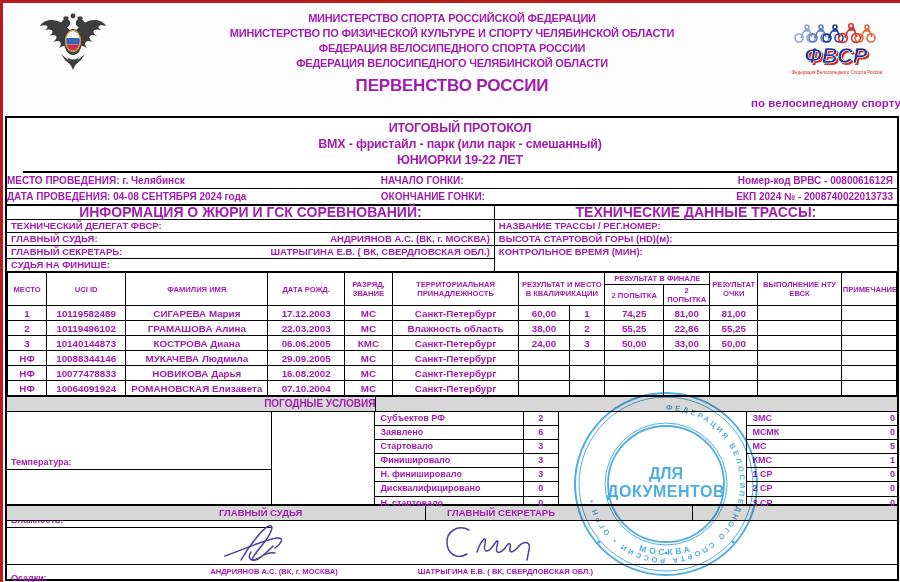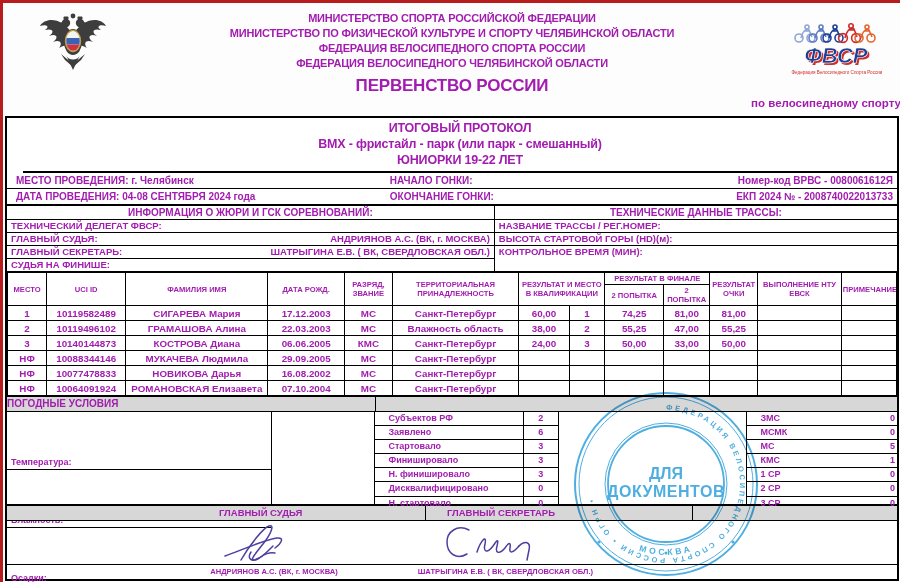--- a/index.html
+++ b/index.html
@@ -13,55 +13,55 @@
   .emblem{position:absolute;left:34px;top:8px;}
   .fvsr{position:absolute;right:14px;top:18px;}
   
   .box{position:absolute;left:2px;right:2px;top:113px;bottom:2px;border:2px solid #000;background:#fff;}
   .ph{border-bottom:2px solid #000;padding:2px 0 3px;margin-left:16px;}
   .ph div{text-align:center;font-weight:bold;font-size:12.5px;line-height:16px;letter-spacing:-.2px;}
   
   .info{border-bottom:2px solid #000;font-size:10px;font-weight:bold;}
   .info-row{display:flex;height:15px;line-height:15px;}
   .info-row + .info-row{border-top:1px solid #000;}
-  .i-left{width:42%;padding-left:9px;}
+  .i-left{width:42%;padding-left:0;}
   .i-mid{width:27%;}
   .i-right{flex:1;text-align:right;padding-right:4px;}
   
   .jt{display:flex;border-bottom:2px solid #000;font-size:9.5px;font-weight:bold;}
   .jt-left{width:54.7%;}
   .jt-right{flex:1;border-left:1px solid #000;}
-  .jt-title{height:13px;line-height:13px;text-align:center;border-bottom:1px solid #000;font-size:10px;}
+  .jt-title{height:13px;line-height:13px;text-align:center;border-bottom:1px solid #000;font-size:14px;}
   .jt-row{display:flex;height:12px;line-height:12px;border-bottom:1px solid #000;}
   .jt-row:last-child{border-bottom:none;}
   .jt-label{padding-left:4px;white-space:nowrap;}
   .jt-value{flex:1;text-align:right;padding-right:4px;white-space:nowrap;}
   
   table.res{width:100%;border-collapse:collapse;table-layout:fixed;border-bottom:2px solid #000;}
   table.res th,table.res td{border:1px solid #000;overflow:hidden;white-space:nowrap;}
   table.res th{font-size:7.6px;font-weight:bold;white-space:normal;line-height:9px;padding:1px;}
   table.res thead tr:first-child th{border-top:none;}
   table.res td{font-size:9.8px;font-weight:bold;height:14px;text-align:center;padding:0 2px;}
   td.al{text-align:left;}
   
   .ws{border-bottom:2px solid #000;font-weight:bold;}
   .ws-head{display:flex;height:14px;line-height:14px;background:#d7d7d7;border-bottom:1px solid #000;font-size:10px;}
-  .ws-head div{text-align:left;}
+  .ws-head div{text-align:right;}
   .wsh-l{width:41.4%;border-right:1px solid #000;}
   .wsh-r{flex:1;}
   .ws-body{display:flex;height:92px;}
   .col{box-sizing:border-box;}
   .c-wl{width:29.8%;border-right:1px solid #000;}
   .c-wv{width:11.6%;border-right:1px solid #000;}
   .c-s1{width:20.6%;border-right:1px solid #000;}
   .c-gap{width:21.2%;border-right:1px solid #000;}
   .c-s2{flex:1;}
   .wrow,.srow{height:13.1px;line-height:13px;border-bottom:1px solid #000;font-size:9px;display:flex;}
   .wrow{padding-left:4px;margin-top:44px;}
-  .sl{flex:1;padding-left:13px;}
+  .sl{flex:1;padding-left:5px;}
   .sv{width:34px;text-align:center;border-left:1px solid #000;}
   .sv2{width:16px;text-align:right;padding-right:2px;}
   
   .sig-head{height:14px;line-height:14px;background:#d7d7d7;border-bottom:1px solid #000;position:relative;font-size:9.5px;font-weight:bold;}
   .sig-head .lbl1{position:absolute;left:10%;width:37%;text-align:center;}
   .sig-head .lbl2{position:absolute;left:40%;width:31%;text-align:center;}
   .sig-head .div1{position:absolute;left:47%;top:0;bottom:0;border-left:1px solid #000;}
   .sig-head .div2{position:absolute;left:77%;top:0;bottom:0;border-left:1px solid #000;}
   .sig-area{height:43px;position:relative;}
   .sig-names{height:15px;border-top:1px solid #000;position:relative;font-size:7.6px;font-weight:bold;line-height:13px;}
@@ -276,21 +276,21 @@
           <tr>
             <td>2</td>
             <td>10119496102</td>
             <td class="al">ГРАМАШОВА Алина</td>
             <td>22.03.2003</td>
             <td>МС</td>
             <td>Влажность область</td>
             <td>38,00</td>
             <td>2</td>
             <td>55,25</td>
-            <td>47,00</td>
+            <td>22,86</td>
             <td>55,25</td>
             <td></td>
             <td></td>
           </tr>
 
           <tr>
             <td>3</td>
             <td>10140144873</td>
             <td class="al">КОСТРОВА Диана</td>
             <td>06.06.2005</td>

